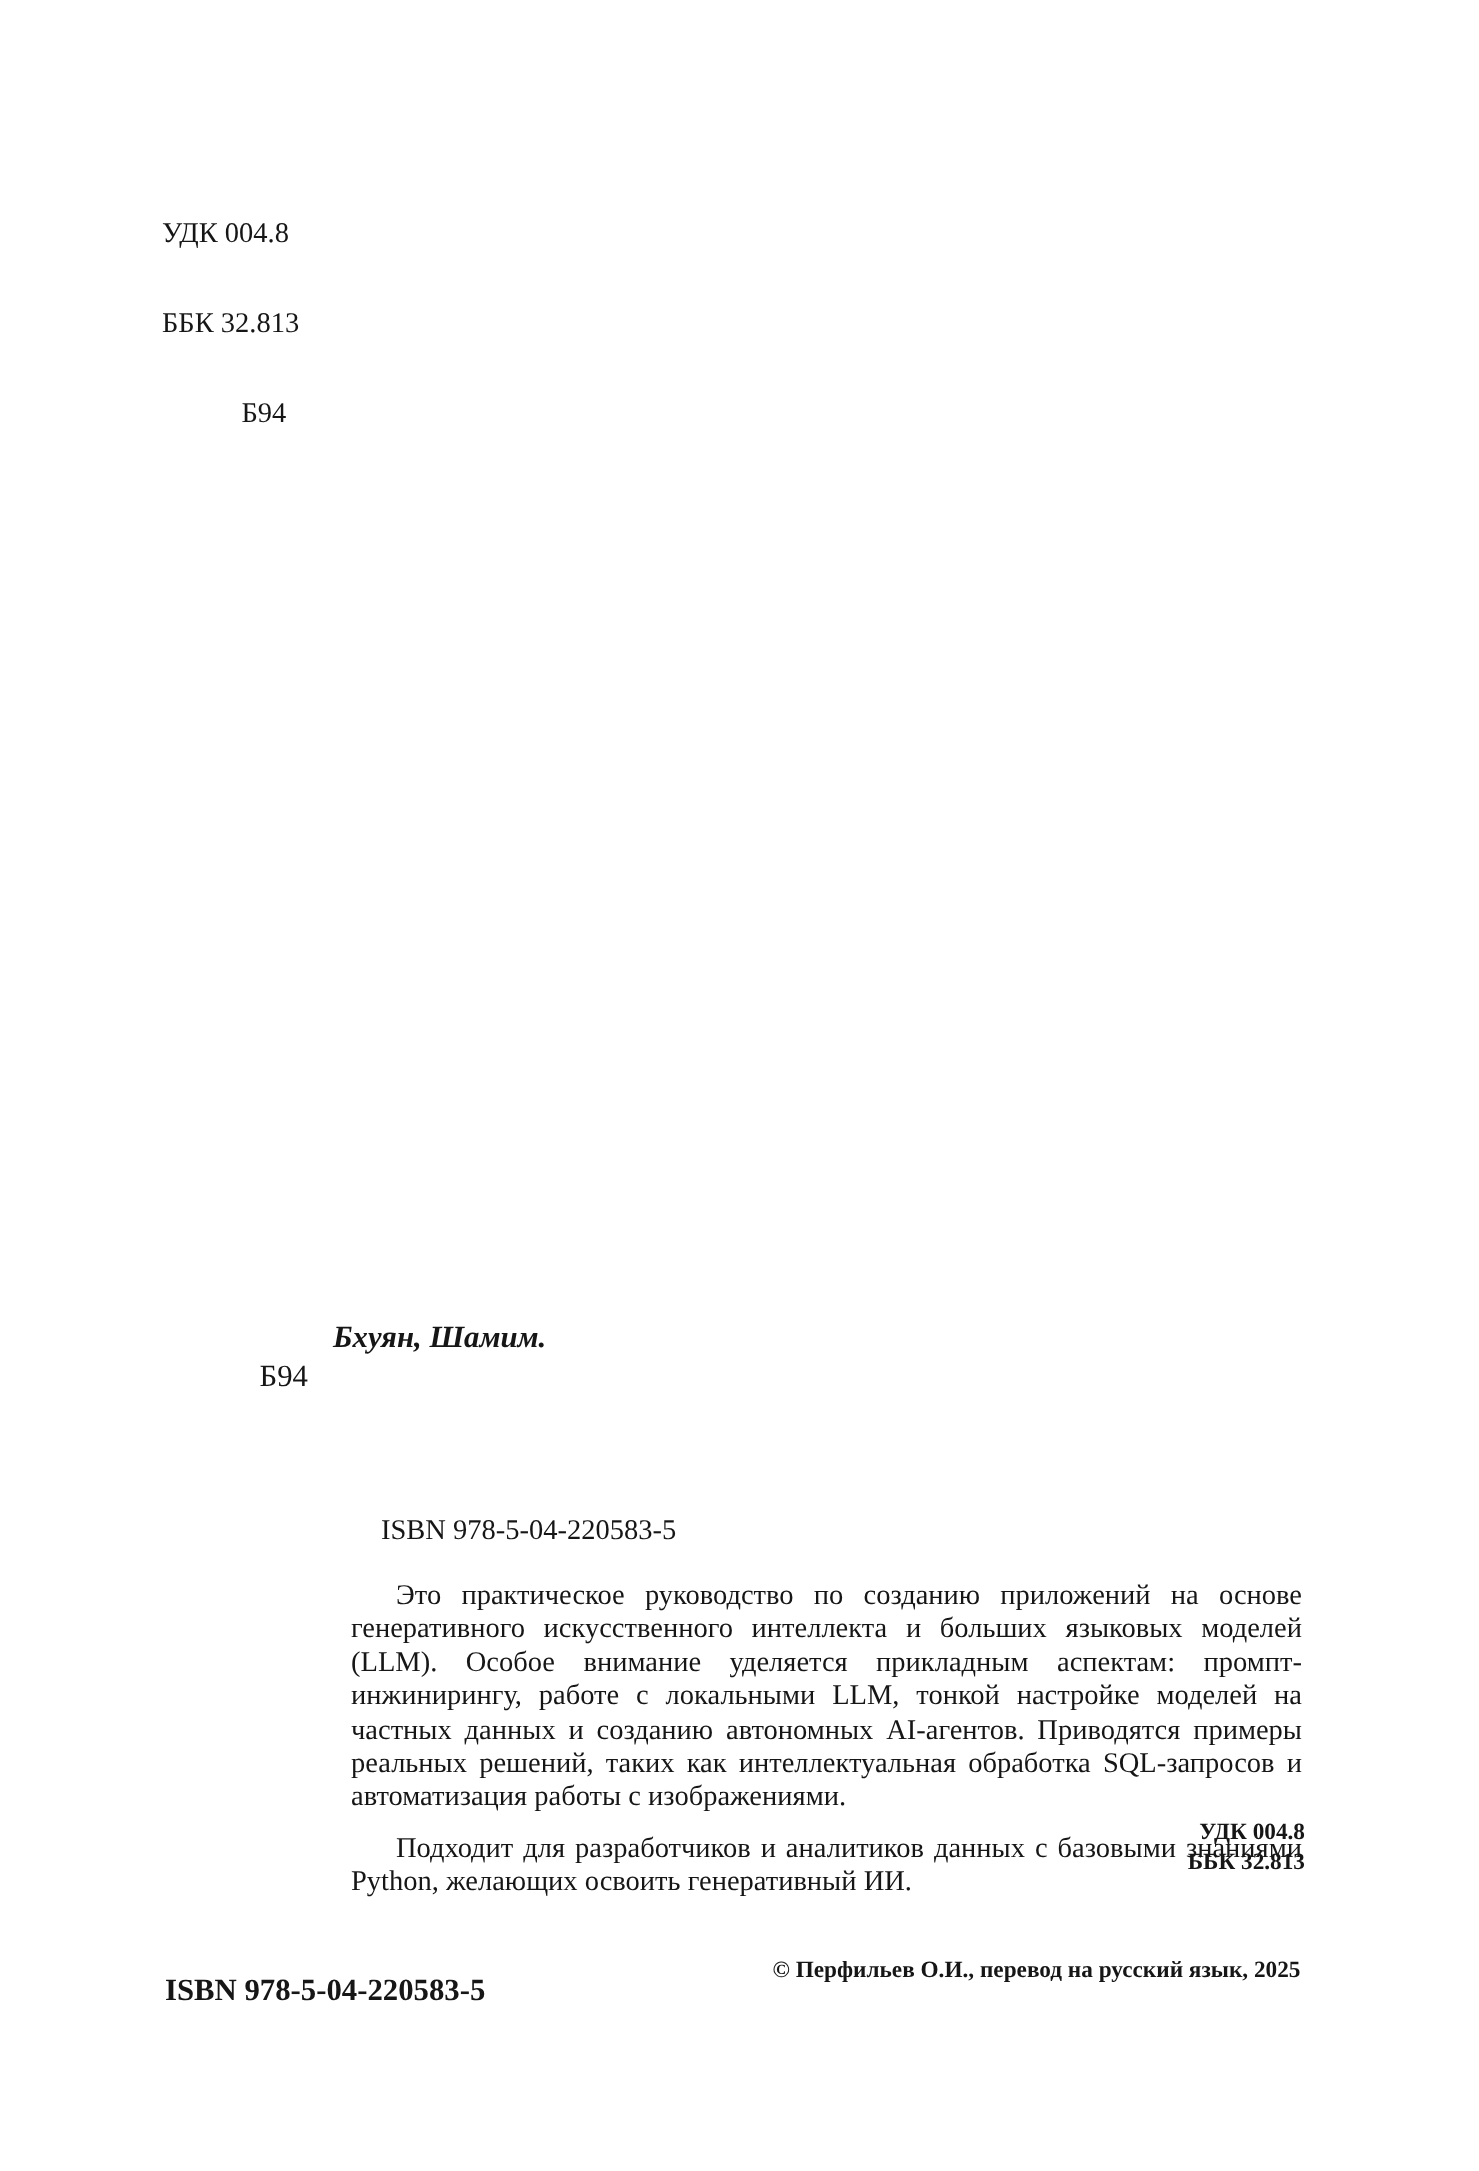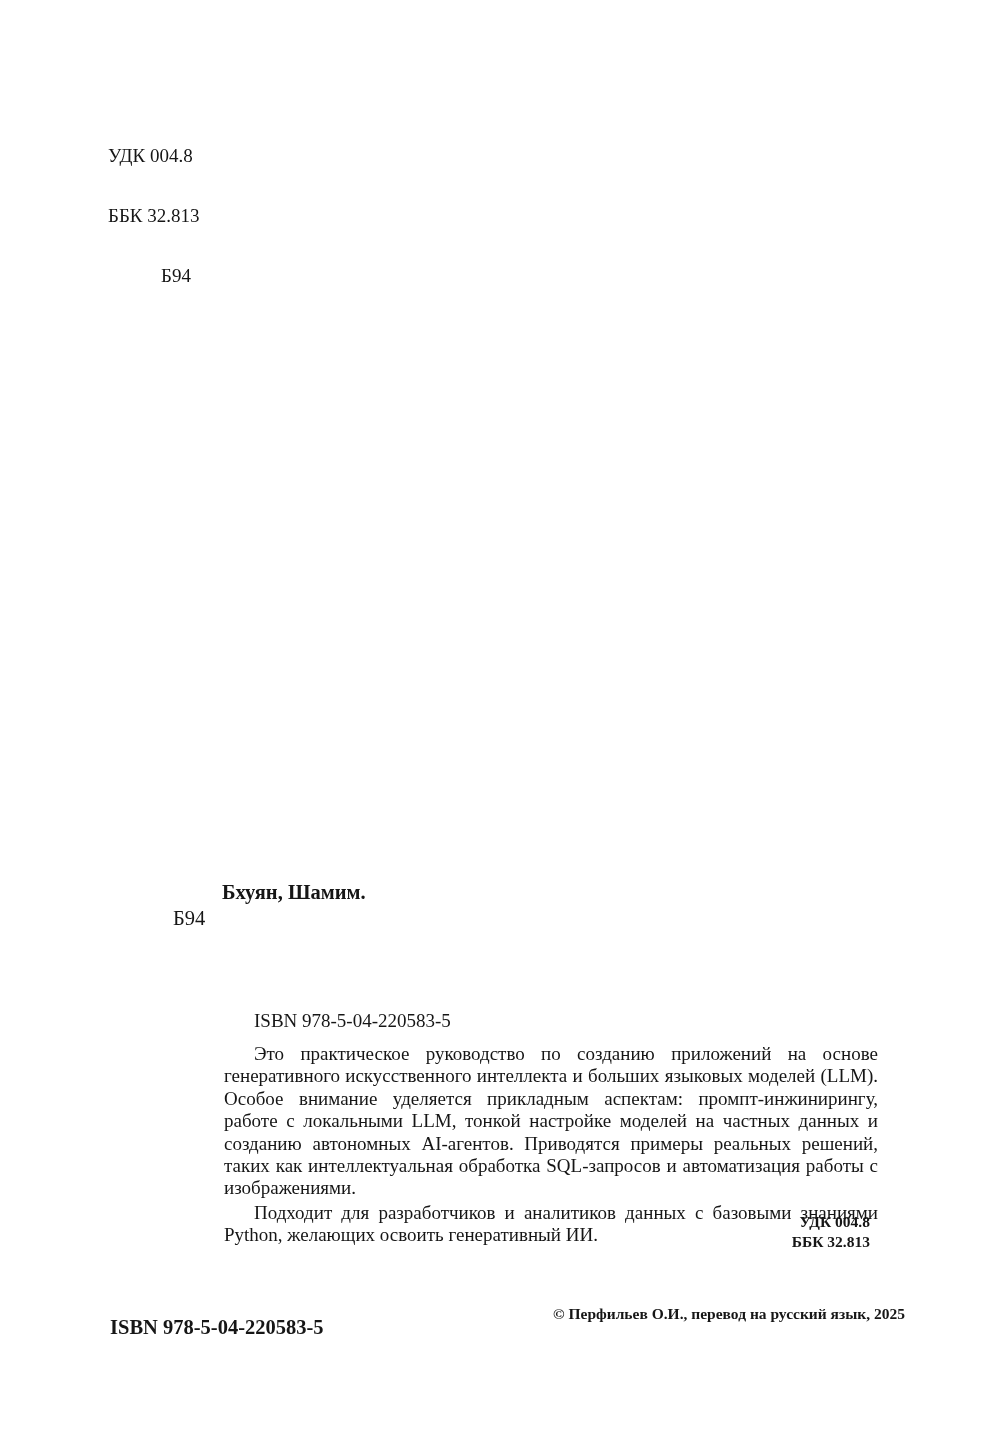--- a/index.html
+++ b/index.html
@@ -50,20 +50,21 @@
   .catalog-card {
     position: absolute;
     left: 222px;
     top: 880px;
     width: 656px;
     font-size: 20.5px;
     line-height: 25px;
   }
   .card-author {
     font-weight: bold;
+    font-style: italic;
   }
   .card-code {
     position: absolute;
     left: -49px;
     top: 26px;
     font-weight: normal;
   }
   .card-description {
     margin: 0;
     text-align: justify;
@@ -78,21 +79,21 @@
   
   .annotation {
     position: absolute;
     left: 222px;
     top: 1041px;
     width: 658px;
     font-size: 19px;
     line-height: 22.4px;
   }
   .annotation p {
-    margin: 2px;
+    margin: 12px;
     text-align: justify;
     text-indent: 30px;
   }
   
   .bottom-codes {
     position: absolute;
     left: 222px;
     top: 1212px;
     width: 648px;
     text-align: right;
@@ -103,21 +104,21 @@
   
   .footer-isbn {
     position: absolute;
     left: 110px;
     top: 1316px;
     font-weight: bold;
     font-size: 20.5px;
   }
   .footer-copyrights {
     position: absolute;
-    left: 553px;
+    left: 515px;
     top: 1303px;
     font-weight: bold;
     font-size: 15.5px;
     line-height: 21.5px;
   }
 </style>
 </head>
 <body>
 
 <div class="page">

